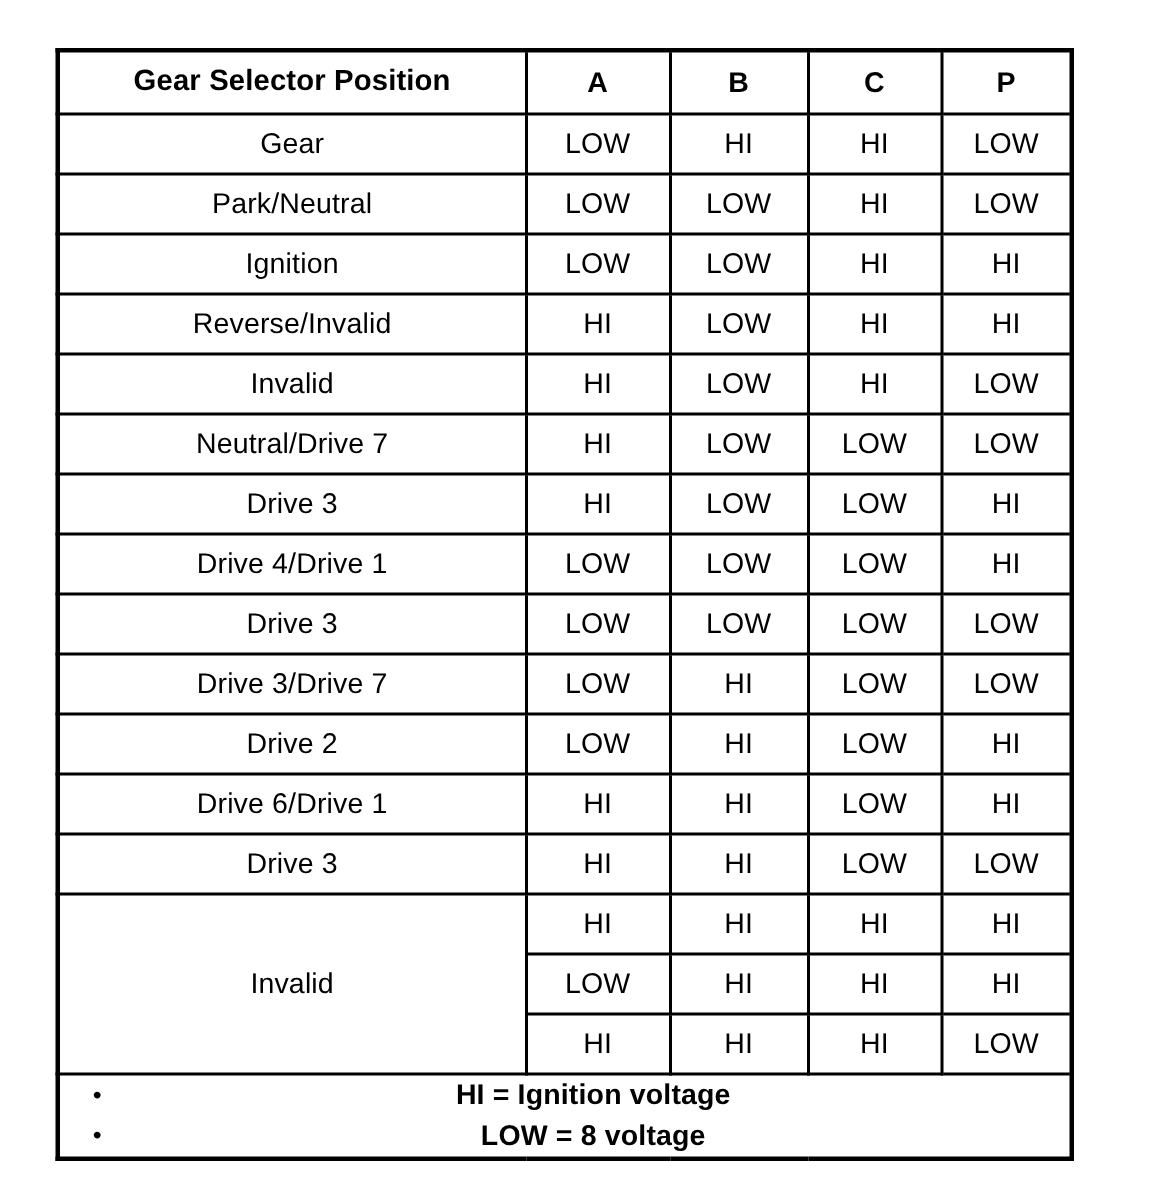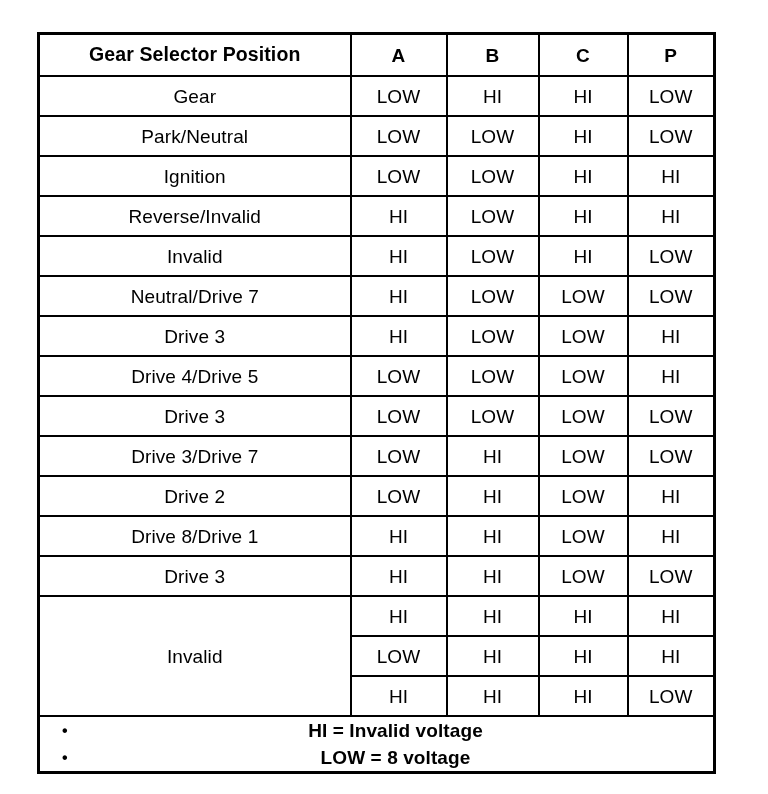--- a/index.html
+++ b/index.html
@@ -172,21 +172,21 @@
           <td>LOW</td>
         </tr>
         <tr>
           <td>Drive 3</td>
           <td>HI</td>
           <td>LOW</td>
           <td>LOW</td>
           <td>HI</td>
         </tr>
         <tr>
-          <td>Drive 4/Drive 5</td>
+          <td>Drive 4/Drive 1</td>
           <td>LOW</td>
           <td>LOW</td>
           <td>LOW</td>
           <td>HI</td>
         </tr>
         <tr>
           <td>Drive 3</td>
           <td>LOW</td>
           <td>LOW</td>
           <td>LOW</td>
@@ -200,21 +200,21 @@
           <td>LOW</td>
         </tr>
         <tr>
           <td>Drive 2</td>
           <td>LOW</td>
           <td>HI</td>
           <td>LOW</td>
           <td>HI</td>
         </tr>
         <tr>
-          <td>Drive 8/Drive 1</td>
+          <td>Drive 6/Drive 1</td>
           <td>HI</td>
           <td>HI</td>
           <td>LOW</td>
           <td>HI</td>
         </tr>
         <tr>
           <td>Drive 3</td>
           <td>HI</td>
           <td>HI</td>
           <td>LOW</td>
@@ -238,21 +238,21 @@
           <td>HI</td>
           <td>HI</td>
           <td>HI</td>
           <td>LOW</td>
         </tr>
 
         <tr>
           <td class="legend-cell" colspan="5">
             <ul class="legend-list">
               <li>
-                <span class="bullet">•</span><span class="legend-text">HI = Invalid voltage</span>
+                <span class="bullet">•</span><span class="legend-text">HI = Ignition voltage</span>
               </li>
               <li>
                 <span class="bullet">•</span><span class="legend-text">LOW = 8 voltage</span>
               </li>
             </ul>
           </td>
         </tr>
 
       </tbody>
     </table>

